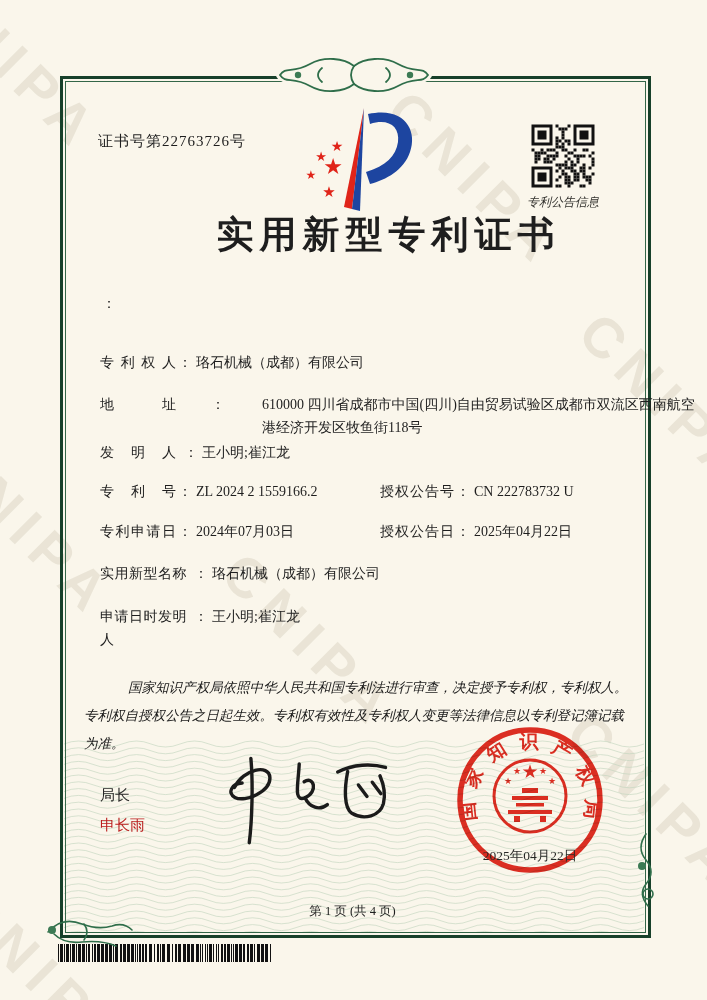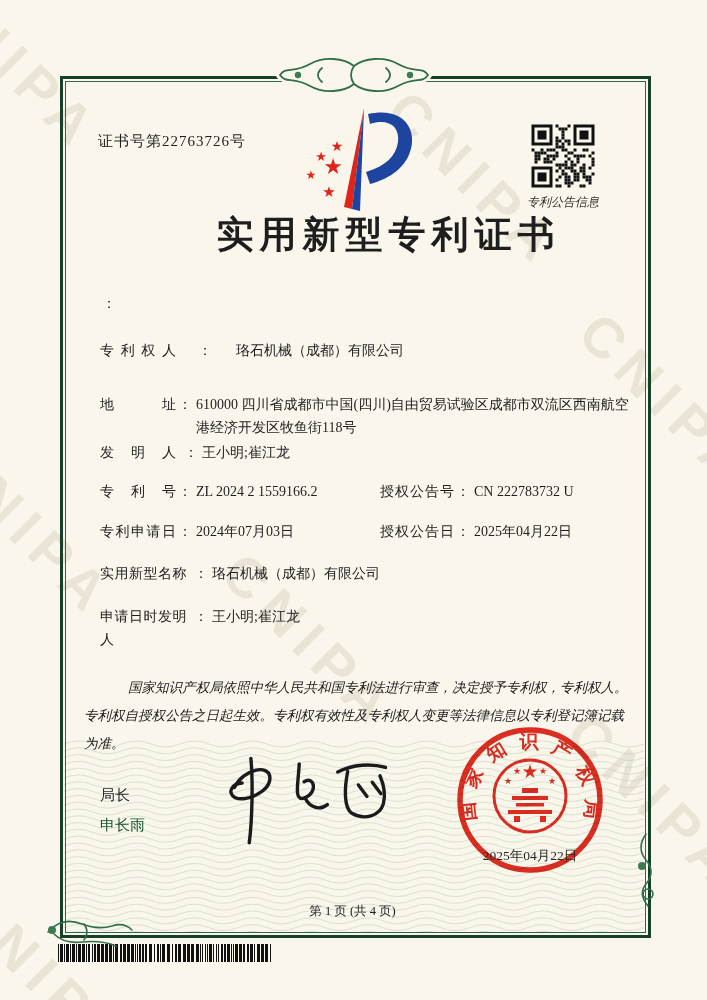--- a/index.html
+++ b/index.html
@@ -29,21 +29,21 @@
   .row-right{left:380px;}
   .row-right .lab{width:74px;}
   #addr-val{width:438px;}
   #statement{left:84px;top:674px;width:545px;z-index:3;font-size:13.5px;line-height:28px;
        font-style:italic;font-weight:500;color:#191919;}
   #statement .s1{padding-left:44px;}
   #waves{left:64px;top:740px;z-index:2;}
   #director-title{left:100px;top:786px;font-size:15px;
        font-family:"Liberation Sans","DejaVu Sans",sans-serif;font-weight:500;color:#262626;}
   #director-name{left:100px;top:816px;font-size:15px;
-       font-family:"Liberation Sans","DejaVu Sans",sans-serif;font-weight:500;color:#14532d;}
+       font-family:"Liberation Sans","DejaVu Sans",sans-serif;font-weight:500;color:#b91c1c;}
   #signature{left:205px;top:750px;z-index:3;}
   #seal{left:450px;top:718px;z-index:4;opacity:.95;mix-blend-mode:multiply;}
   #page-info{left:60px;top:903px;width:585px;text-align:center;font-size:12.5px;z-index:3;}
   #barcode{left:58px;top:944px;z-index:3;}
   #logo{left:292px;top:104px;z-index:3;}
   #top-ornament{left:252px;top:54px;z-index:3;}
   #orn-bl{left:44px;top:912px;z-index:4;}
   #orn-br{left:634px;top:832px;z-index:4;}
 </style>
 </head>
@@ -264,26 +264,26 @@
       <rect x="4.5" y="46.5" width="15" height="15" fill="#FAF6EB"></rect>
       <rect x="7.5" y="49.5" width="9" height="9" fill="#111"></rect>
     </svg>
   <div id="qr-caption" class="abs">专利公告信息</div>
 
   <div id="title" class="abs">实用新型专利证书</div>
 
   <div class="row" style="top:292px;">
       <span class="colon">：</span>
   </div>
-  <div class="row" style="top:339px;gap:20px;">
+  <div class="row" style="top:351px;">
     <span class="lab">专利权人</span>
       <span class="colon">：</span>
     <span class="val">珞石机械（成都）有限公司</span>
   </div>
-  <div class="row" style="top:393px;">
+  <div class="row" style="top:393px;gap:33px;">
     <span class="lab">地址</span>
       <span class="colon">：</span>
     <span class="val" id="addr-val">610000 四川省成都市中国(四川)自由贸易试验区成都市双流区西南航空港经济开发区牧鱼街118号</span>
   </div>
   <div class="row" style="top:441px;">
     <span class="lab">发明人</span>
       <span class="colon"></span>
     <span class="colon">：</span>
     <span class="val">王小明;崔江龙</span>
   </div>

